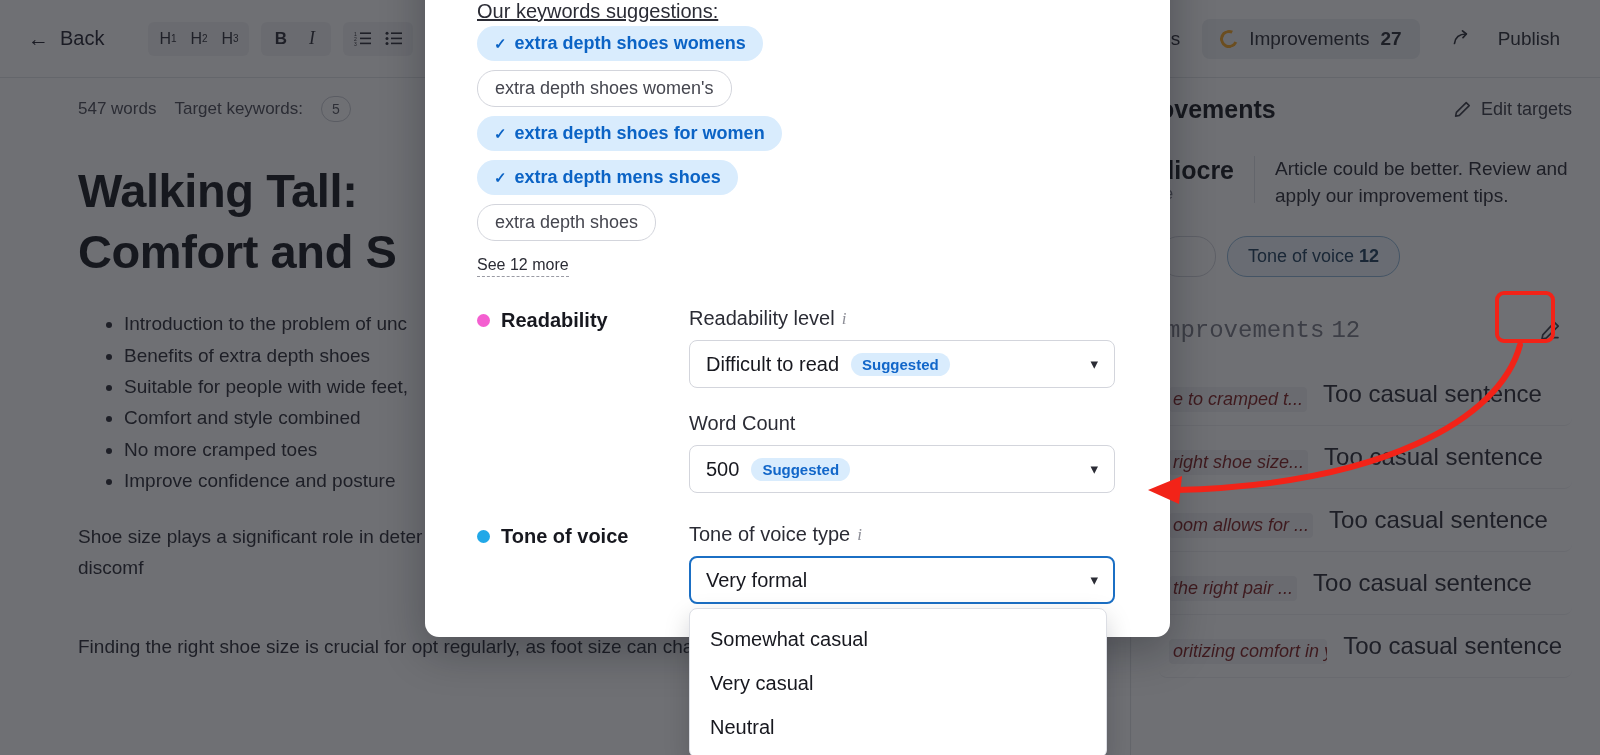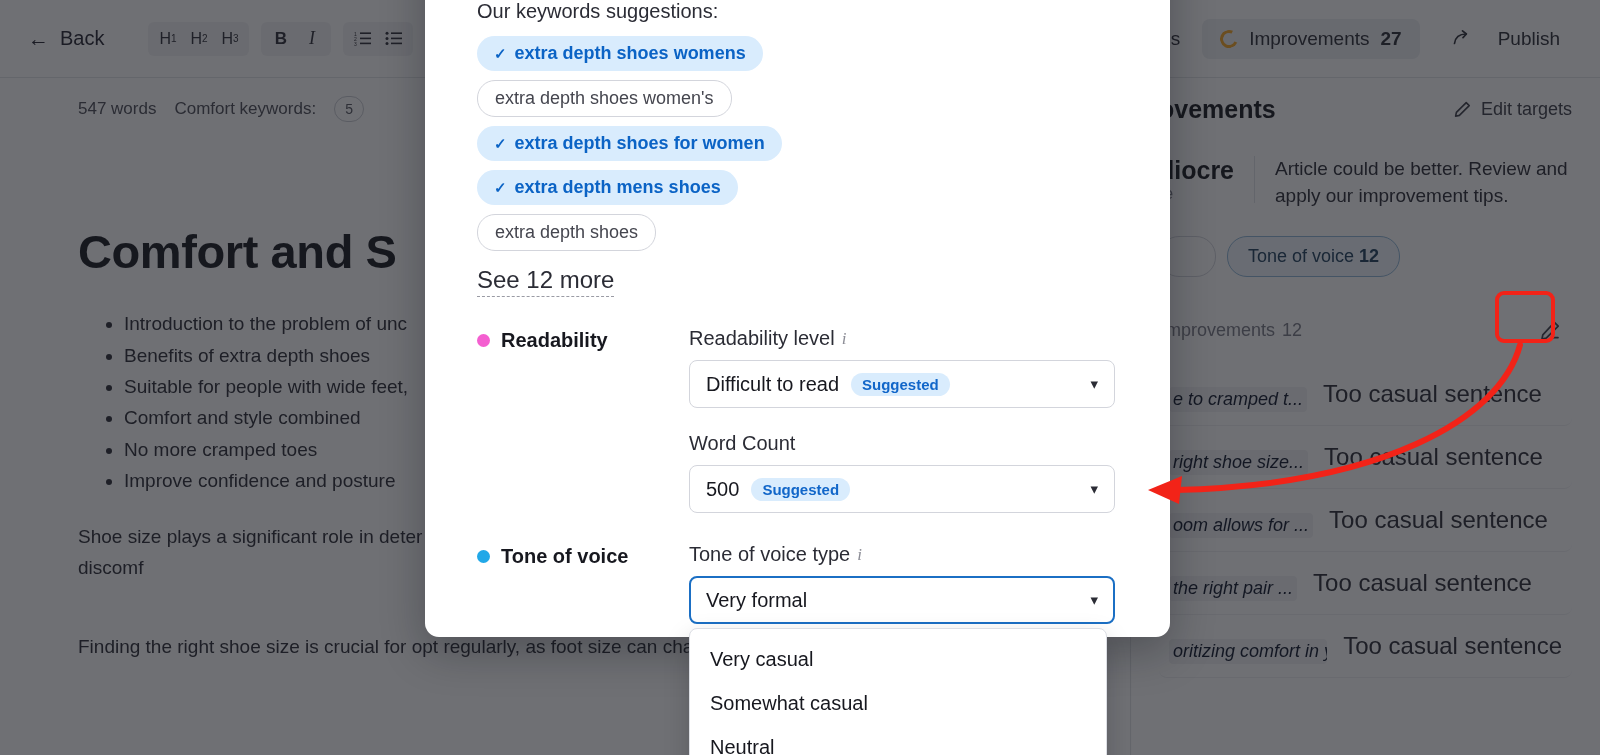--- a/index.html
+++ b/index.html
@@ -165,64 +165,64 @@
   .pill b { color: #9b1fa0; font-weight: 700; }
   .pill.sel {
     border-color: #8fb6d8; background: #eef5fb; color: #20405e;
   }
   .pill.sel b { color: #20405e; }
 
   .imp-head {
     display: flex; align-items: center; justify-content: space-between;
     margin-top: 34px;
   }
-  .imp-head-left { font-size: 18px; font-weight: 700; color: #17181f; }
+  .imp-head-left { font-size: 24px; font-weight: 700; color: #17181f; font-family: Liberation Mono, monospace; }
   .imp-head-left span { font-weight: 400; color: #7a7b86; margin-left: 7px; }
   .pencil-box {
     width: 44px; height: 40px; border-radius: 7px;
     display: flex; align-items: center; justify-content: center;
   }
   .imp-list { margin-top: 12px; }
   .imp-row {
     height: 63px; display: flex; align-items: center; gap: 16px;
     border-radius: 8px; padding: 0 10px;
     border-bottom: 1px solid #eeeff2;
   }
   .imp-snippet {
-    font-style: italic; font-size: 18px; color: #0f172a;
+    font-style: italic; font-size: 18px; color: #7f1d1d;
     background: #f1f2f5; border-radius: 4px; padding: 2px 4px;
     white-space: nowrap; overflow: hidden; max-width: 210px; margin-top: 12px;
   }
   .imp-type { font-size: 24px; color: #2b2c35; white-space: nowrap; }
 
   
   .modal {
     position: absolute;
     left: 425px; top: -120px;
     width: 745px; height: 757px;
     background: #fff;
     border-radius: 14px;
     z-index: 60;
     box-shadow: 0 14px 44px rgba(10,12,20,.30);
     padding: 120px 52px 0 52px;
     overflow: visible;
   }
-  .kw-suggest-label { font-size: 20px; color: #2b2c35; margin-bottom: 13px; }
+  .kw-suggest-label { font-size: 20px; color: #2b2c35; margin-bottom: 3px; text-decoration: underline; }
   .chips { display: flex; flex-wrap: wrap; gap: 9px; width: 430px; }
   .chip {
     display: inline-flex; align-items: center; gap: 8px;
     border-radius: 18px; padding: 7px 17px;
     font-size: 18px; white-space: nowrap;
   }
   .chip.on { background: #d9ecfd; color: #0b63c5; font-weight: 700; }
   .chip.off { background: #fff; border: 1px solid #d3d5dc; color: #45464f; }
   .chip .ck { font-size: 15px; font-weight: 700; }
   .see-more {
     display: inline-block; margin-top: 15px;
-    font-size: 24px; color: #2b2c35;
+    font-size: 16px; color: #2b2c35;
     border-bottom: 1px dashed #9a9ba4;
     padding-bottom: 2px;
   }
 
   .section { display: flex; margin-top: 30px; }
   .sec-label {
     width: 212px; flex: 0 0 212px;
     display: flex; align-items: flex-start; gap: 11px;
     padding-top: 2px;
     font-size: 20px; font-weight: 700; color: #17181f;
@@ -359,27 +359,27 @@
               <path d="M10.5 1.8 L14.4 5 L11 8.6"></path>
             </g>
           </svg>
         <span>Publish</span>
       </div>
     </div>
   </div>
 
   <div class="meta-row">
     <span>547 words</span>
-    <span>Comfort keywords:</span>
+    <span>Target keywords:</span>
     <span class="kw-count">5</span>
   </div>
 
   <div class="doc">
     <h1>
-      <br>
+      <span>Walking Tall: </span><br>
       <span>Comfort and S</span><br>
     </h1>
     <ul>
       <li>Introduction to the problem of unc</li>
       <li>Benefits of extra depth shoes</li>
       <li>Suitable for people with wide feet,</li>
       <li>Comfort and style combined</li>
       <li>No more cramped toes</li>
       <li>Improve confidence and posture</li>
     </ul>
@@ -524,24 +524,24 @@
         <span class="info-i">i</span>
       </div>
       <div style="position:relative">
         <div class="select focused">
           <span>Very formal</span>
           <span class="caret">▾</span>
         </div>
 
         <div class="dropdown">
           <div class="opt">
-            <span>Very casual</span>
+            <span>Somewhat casual</span>
           </div>
           <div class="opt">
-            <span>Somewhat casual</span>
+            <span>Very casual</span>
           </div>
           <div class="opt">
             <span>Neutral</span>
           </div>
 
         </div>
       </div>
     </div>
   </div>
 </div>

